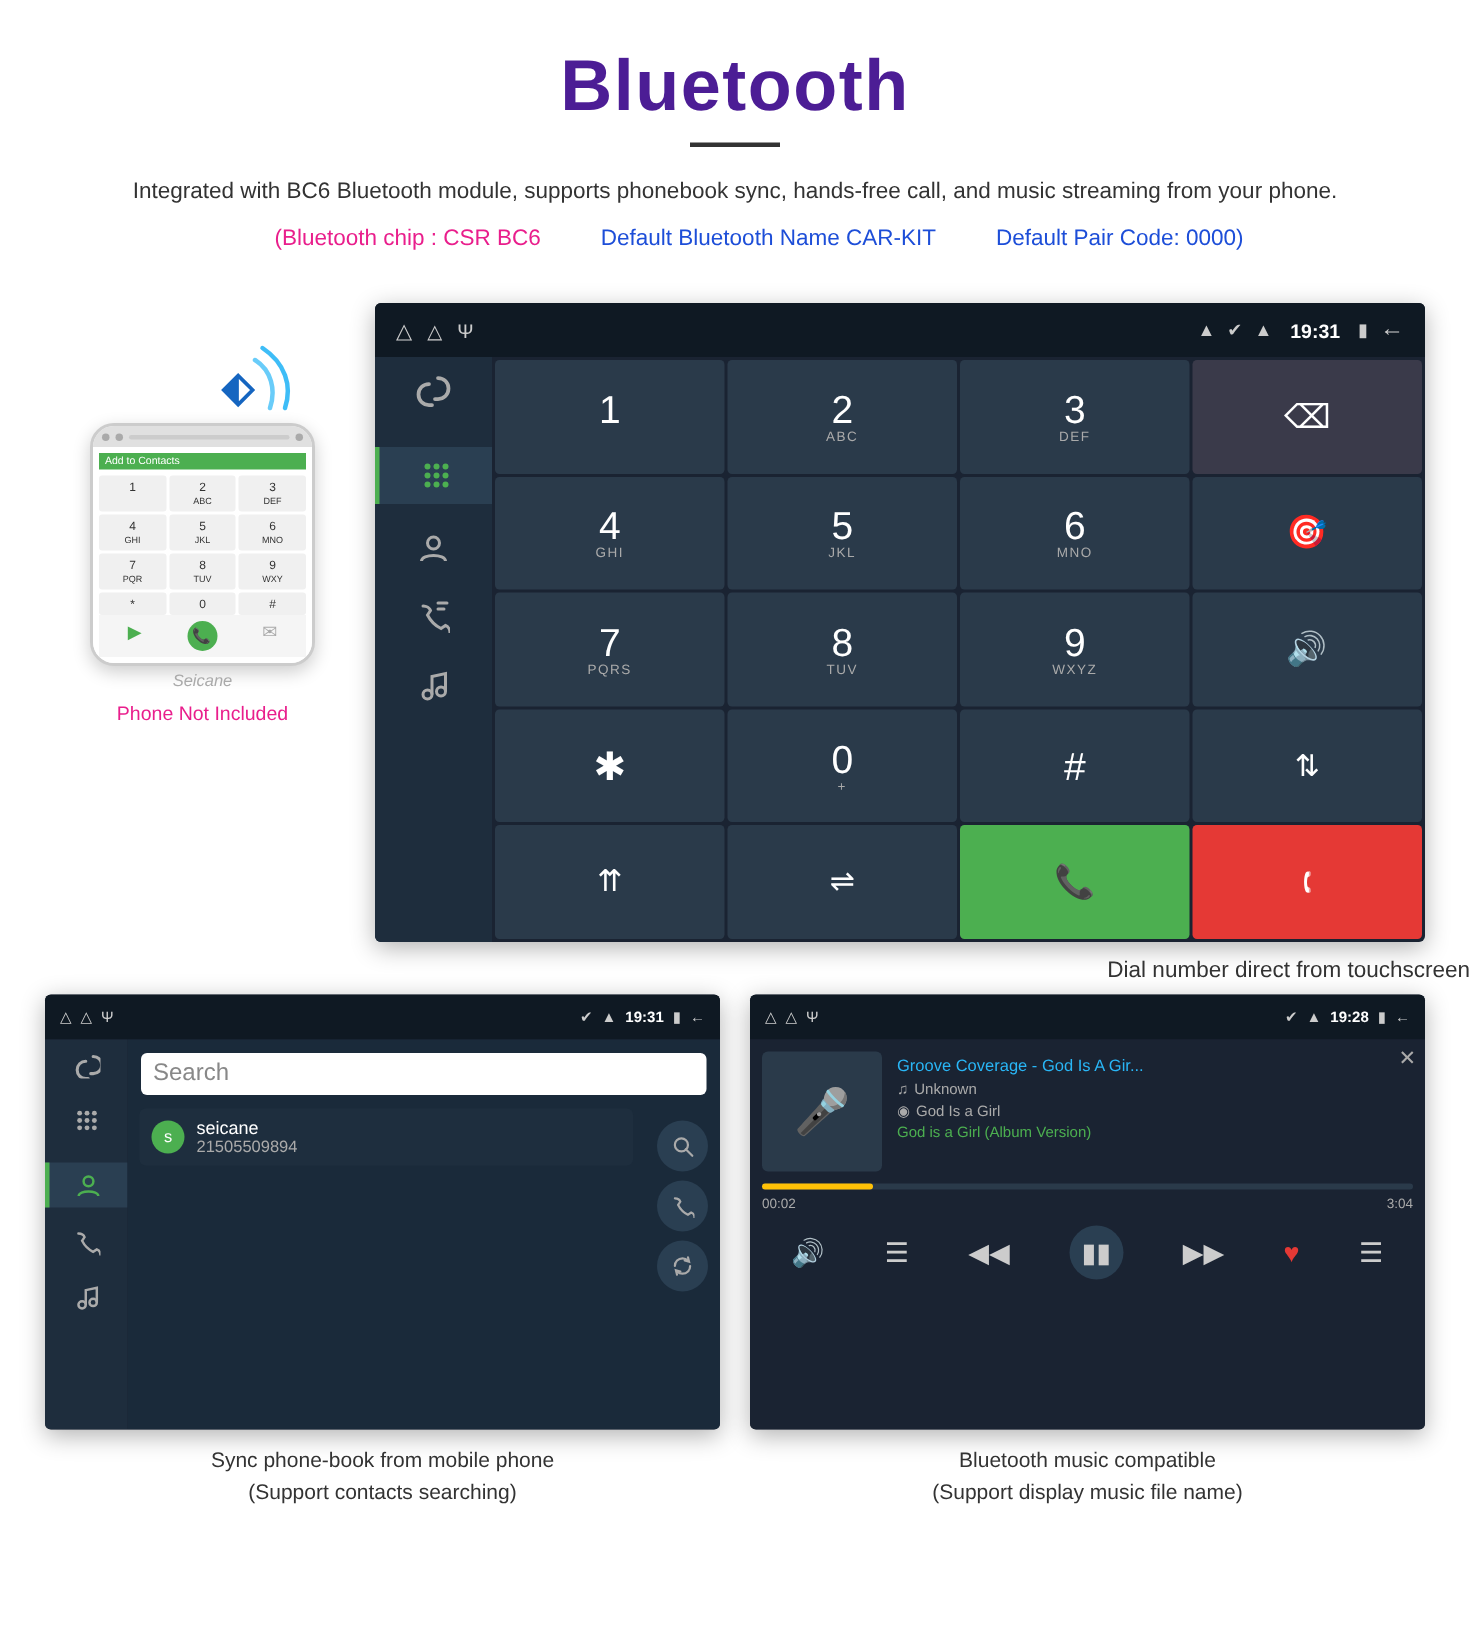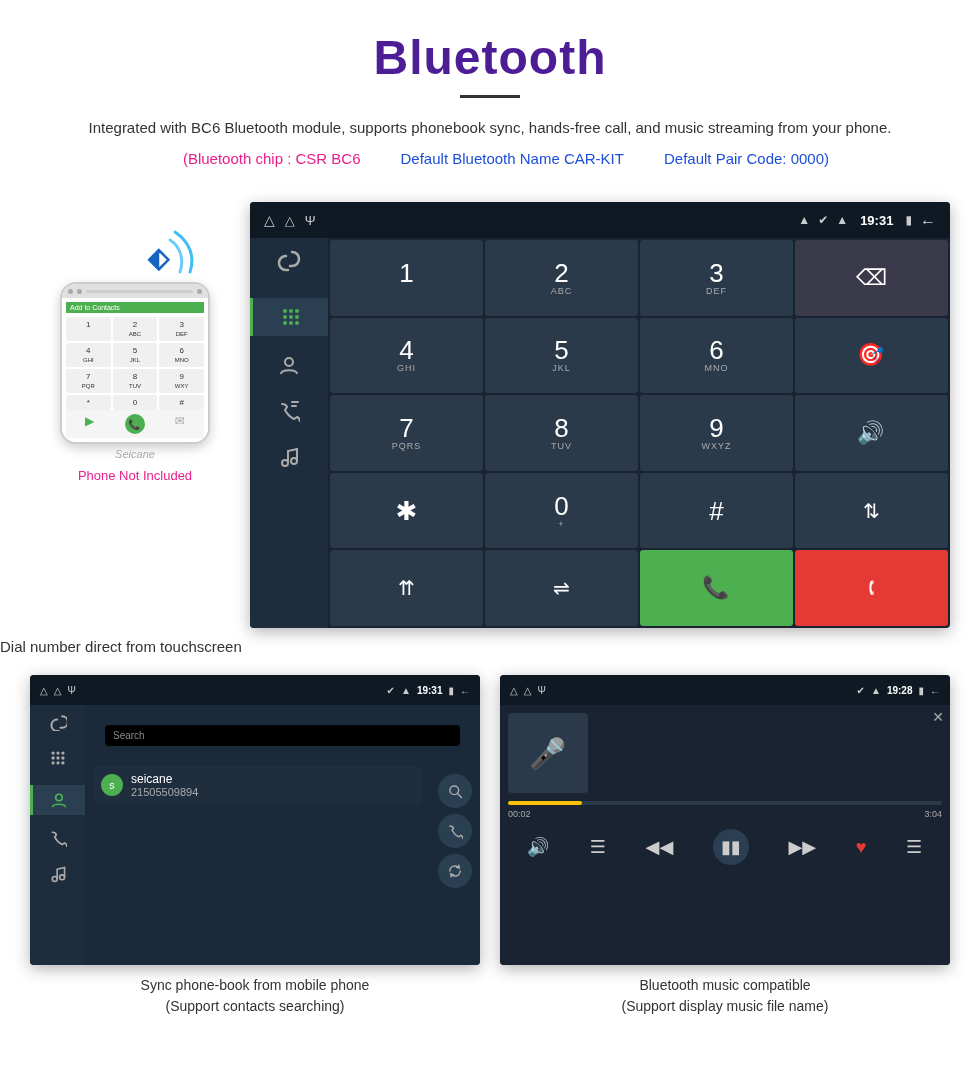--- a/index.html
+++ b/index.html
@@ -223,24 +223,24 @@
     }
     .dial-key.call-red {
       background: #e53935;
     }
     .dial-key.call-green .dial-num,
     .dial-key.call-red .dial-num {
       font-size: 22px;
     }
 
     .caption-center {
-      text-align: left;
+      text-align: right;
       font-size: 15px;
       color: #333;
-      margin: 8px 0 20px;
+      margin: 8px 0 8px;
     }
 
     
     .bottom-screenshots {
       display: flex;
       gap: 20px;
       padding: 0 30px;
       margin-bottom: 15px;
     }
     .bottom-item {
@@ -298,26 +298,26 @@
       justify-content: center;
       padding: 6px 0;
     }
     .pb-main {
       flex: 1;
       background: #1a2a3a;
       display: flex;
       flex-direction: column;
     }
     .pb-search {
-      background: #000000;
-      margin: 20px;
+      background: #ffffff;
+      margin: 9px;
       border-radius: 4px;
       padding: 5px 8px;
       color: #ccc;
-      font-size: 10px;
+      font-size: 16px;
     }
     .pb-contact {
       display: flex;
       align-items: center;
       margin: 0 8px;
       background: #1e2e3e;
       border-radius: 4px;
       padding: 6px 8px;
     }
     .pb-avatar {
@@ -758,20 +758,32 @@
           <span>▲</span>
           <span style="font-weight:bold;color:#fff;">19:28</span>
           <span>▮</span>
           <span>←</span>
         </div>
       </div>
       <div class="music-body">
         <div class="music-close-btn">✕</div>
         <div class="music-top">
           <div class="album-art">🎤</div>
+          <div class="music-info">
+            <div class="music-title">Groove Coverage - God Is A Gir...</div>
+            <div class="music-meta">
+              <span>♫</span>
+              <span>Unknown</span>
+            </div>
+            <div class="music-meta">
+              <span>◉</span>
+              <span>God Is a Girl</span>
+            </div>
+            <div class="music-playlist">God is a Girl (Album Version)</div>
+          </div>
         </div>
         <div class="music-progress">
           <div class="music-progress-fill"></div>
         </div>
         <div class="music-time">
           <span>00:02</span>
           <span>3:04</span>
         </div>
         <div class="music-controls">
           <span class="ctrl-btn">🔊</span>

